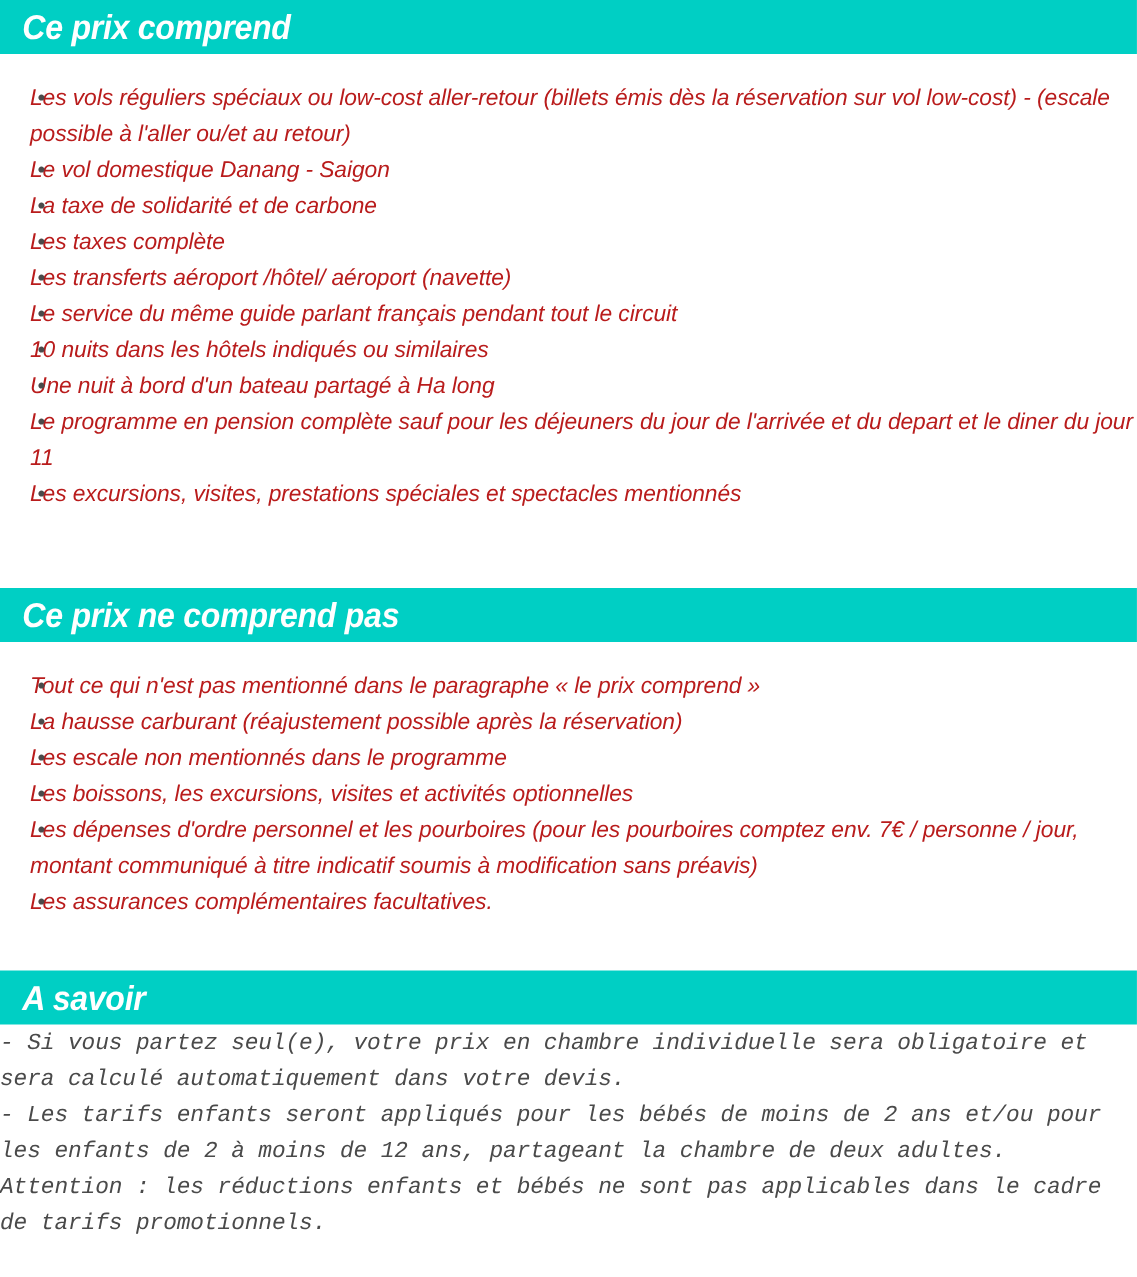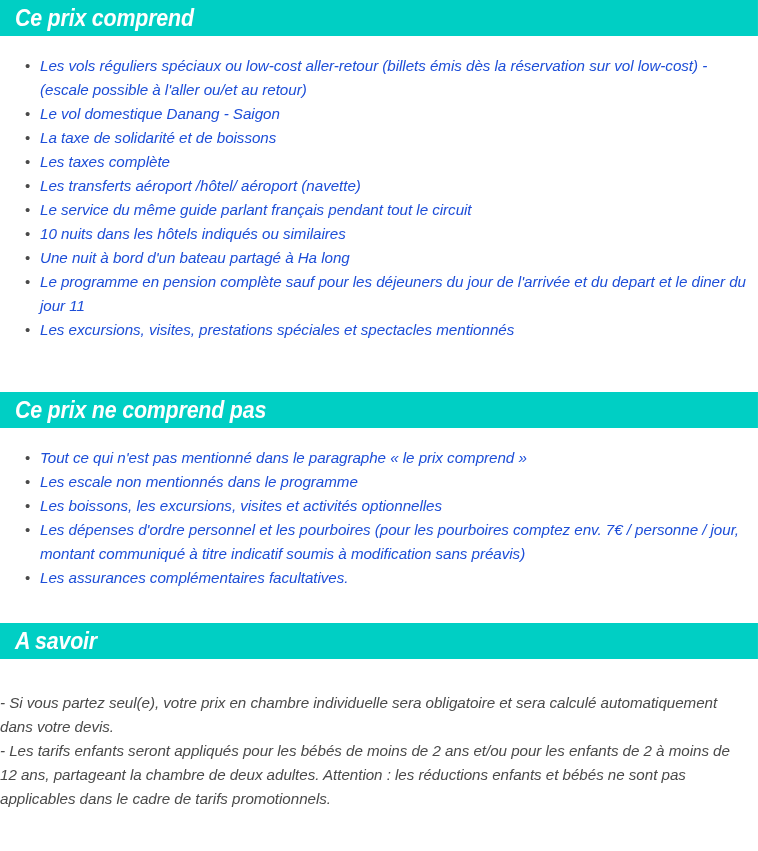--- a/index.html
+++ b/index.html
@@ -43,45 +43,46 @@
   }
 
   
   ul.bullets {
     list-style: none;
     margin: 0;
     padding: 0;
   }
   ul.bullets li {
     position: relative;
-    padding-left: 40px;
+    padding-left: 20px;
     font-style: italic;
     font-size: 15.2px;
     line-height: 24px;
-    color: #1d4ed8;
+    color: #b91c1c;
     letter-spacing: -0.05px;
   }
   ul.bullets li::before {
     content: "\2022";
     position: absolute;
     left: 25px;
     top: 0;
     color: #4a4a4a;
     font-size: 15px;
     line-height: 24px;
     font-style: normal;
   }
 
   .list-block {
     padding-top: 18px;
   }
 
   
   .para-block {
-    padding-top: 32px;
+    padding-top: 0;
+    font-family: Liberation Mono, monospace;
   }
   .para-block p {
     margin: 0;
     font-style: italic;
     font-size: 15.2px;
     line-height: 24px;
     color: #4a4a4a;
     letter-spacing: -0.05px;
     padding-right: 10px;
   }
@@ -96,40 +97,41 @@
 <div class="page">
 
   <div class="section-header">
     <span class="hdr-text">Ce prix comprend</span>
   </div>
 
   <div class="list-block">
     <ul class="bullets">
       <li>Les vols réguliers spéciaux ou low-cost aller-retour (billets émis dès la réservation sur vol low-cost) - (escale possible à l'aller ou/et au retour)</li>
       <li>Le vol domestique Danang - Saigon</li>
-      <li>La taxe de solidarité et de boissons</li>
+      <li>La taxe de solidarité et de carbone</li>
       <li>Les taxes complète</li>
       <li>Les transferts aéroport /hôtel/ aéroport (navette)</li>
       <li>Le service du même guide parlant français pendant tout le circuit</li>
       <li>10 nuits dans les hôtels indiqués ou similaires</li>
       <li>Une nuit à bord d'un bateau partagé à Ha long</li>
       <li>Le programme en pension complète sauf pour les déjeuners du jour de l'arrivée et du depart et le diner du jour 11</li>
       <li>Les excursions, visites, prestations spéciales et spectacles mentionnés</li>
     </ul>
   </div>
 
   <div class="section-gap-1"></div>
 
   <div class="section-header">
     <span class="hdr-text">Ce prix ne comprend pas</span>
   </div>
 
   <div class="list-block">
     <ul class="bullets">
       <li>Tout ce qui n'est pas mentionné dans le paragraphe « le prix comprend »</li>
+      <li>La hausse carburant (réajustement possible après la réservation)</li>
       <li>Les escale non mentionnés dans le programme</li>
       <li>Les boissons, les excursions, visites et activités optionnelles</li>
       <li>Les dépenses d'ordre personnel et les pourboires (pour les pourboires comptez env. 7€ / personne / jour, montant communiqué à titre indicatif soumis à modification sans préavis)</li>
       <li>Les assurances complémentaires facultatives.</li>
     </ul>
   </div>
 
   <div class="section-gap-2"></div>
 
   <div class="section-header">

